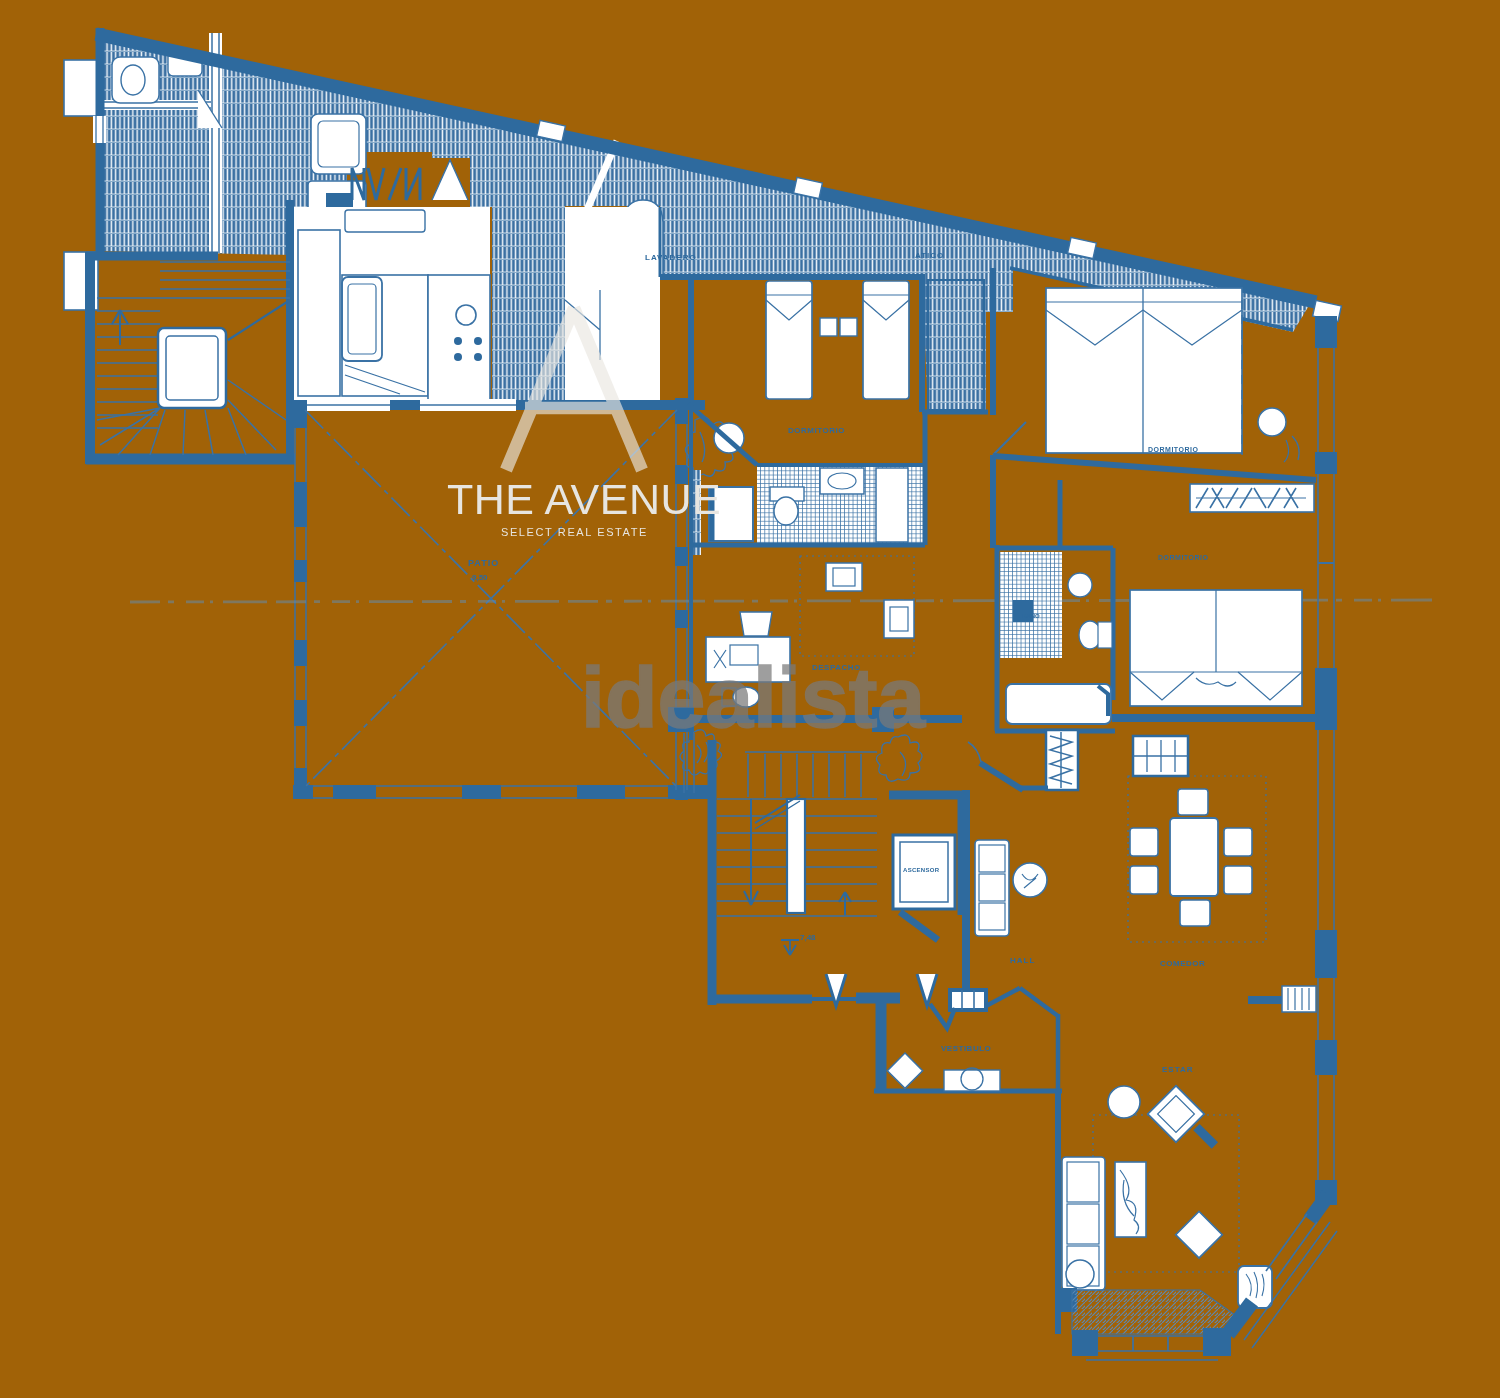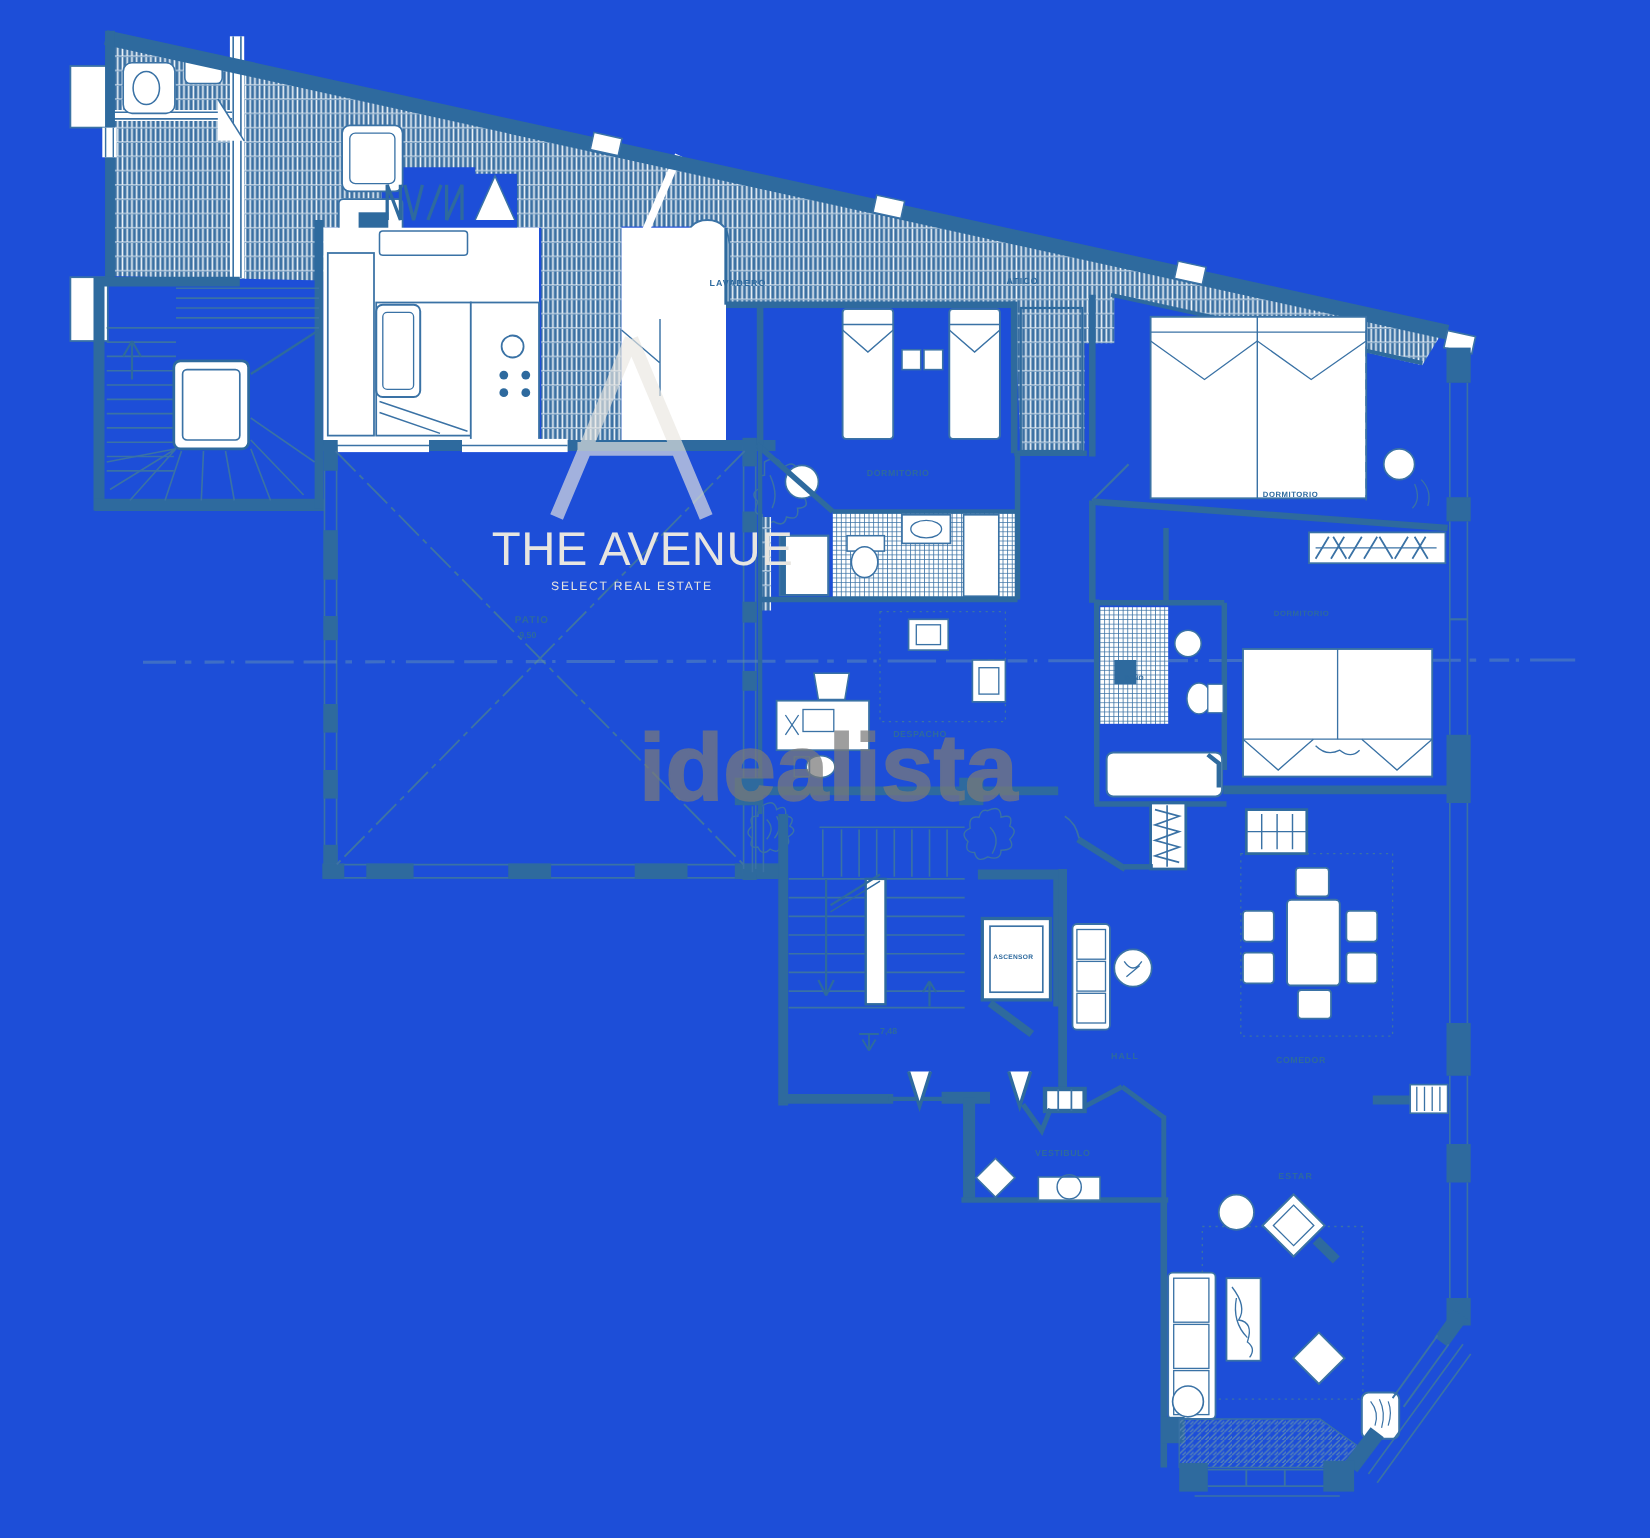--- a/index.html
+++ b/index.html
@@ -1,16 +1,16 @@
 <!DOCTYPE html>
 <html><head>
 <meta charset="utf-8">
 <style>
 html,body{margin:0;padding:0;background:#ffffff;}
-#wrap{width:1500px;height:1398px;position:relative;background:#1d4ed8;overflow:hidden;font-family:"Liberation Sans",sans-serif;}
+#wrap{width:1500px;height:1398px;position:relative;background:#a16207;overflow:hidden;font-family:"Liberation Sans",sans-serif;}
 svg{position:absolute;left:0;top:0;}
 .lbl{font-family:"Liberation Sans",sans-serif;fill:#2e6a9e;font-weight:bold;}
 </style>
 </head>
 <body>
 <div id="wrap">
 <svg width="1500" height="1398" viewBox="0 0 1500 1398">
 <defs>
 <pattern id="hv" width="4.3" height="13" patternUnits="userSpaceOnUse">
 <rect width="4.3" height="13" fill="#eef4f9"></rect>

